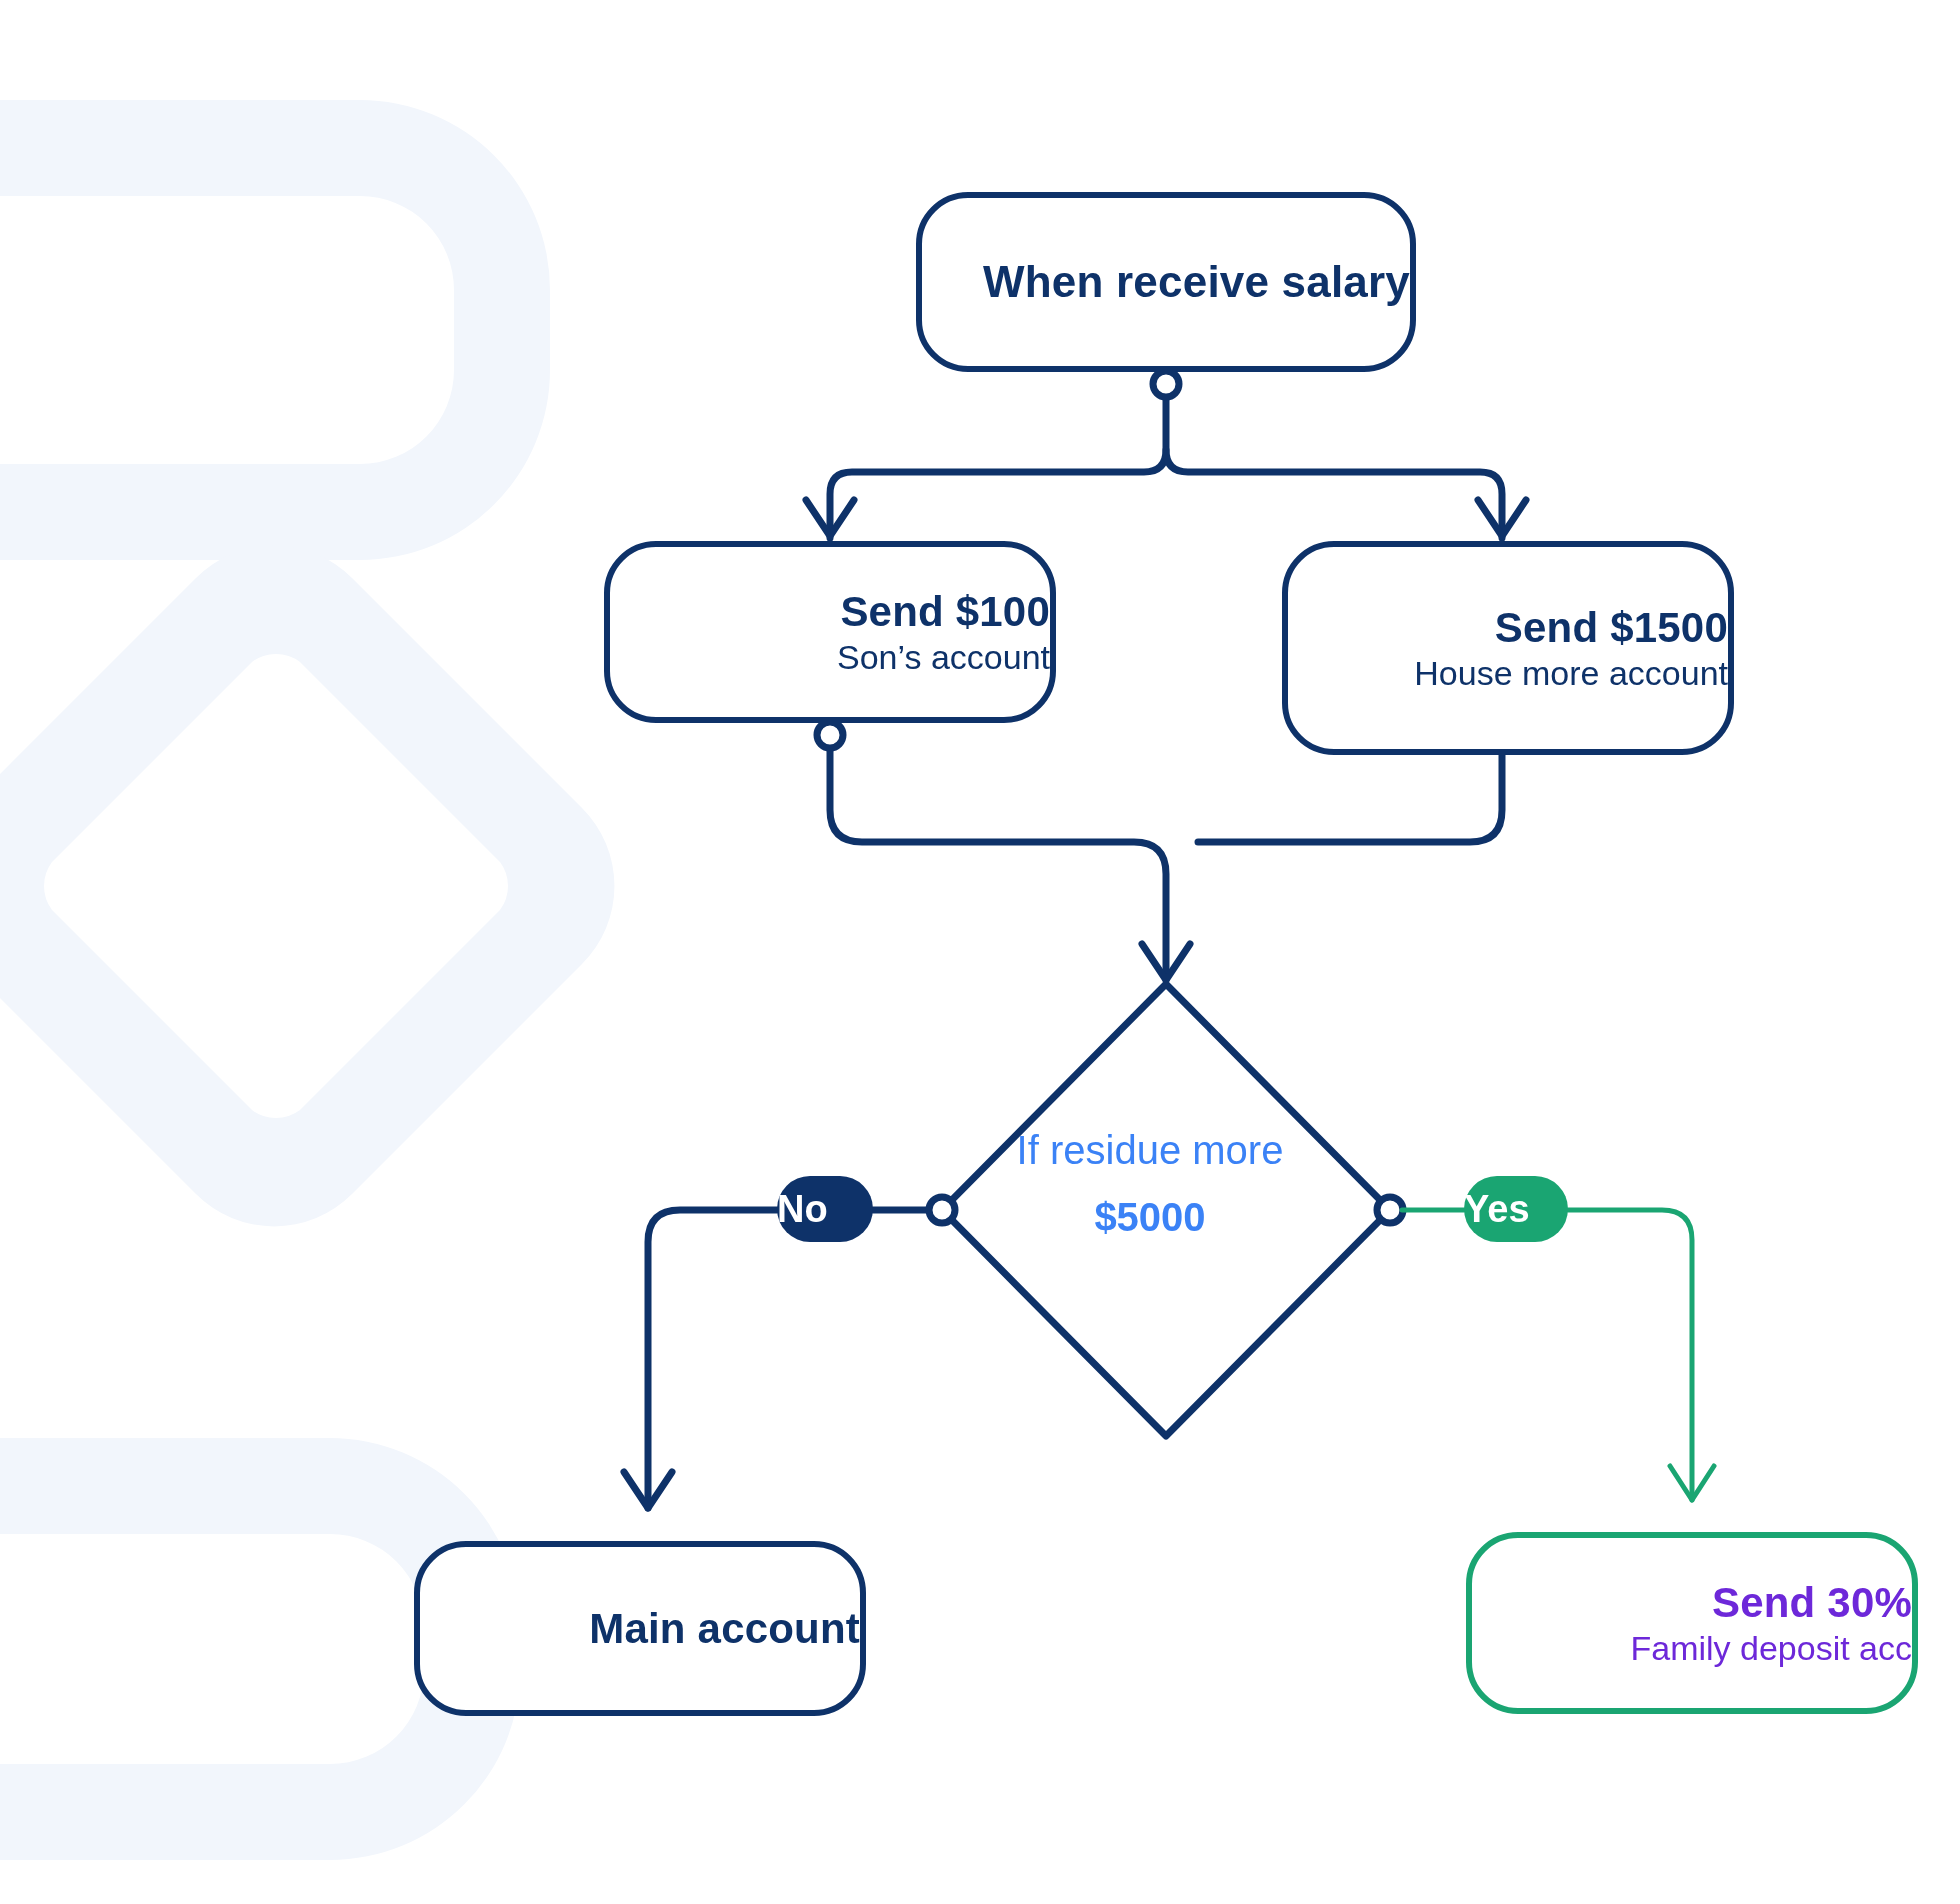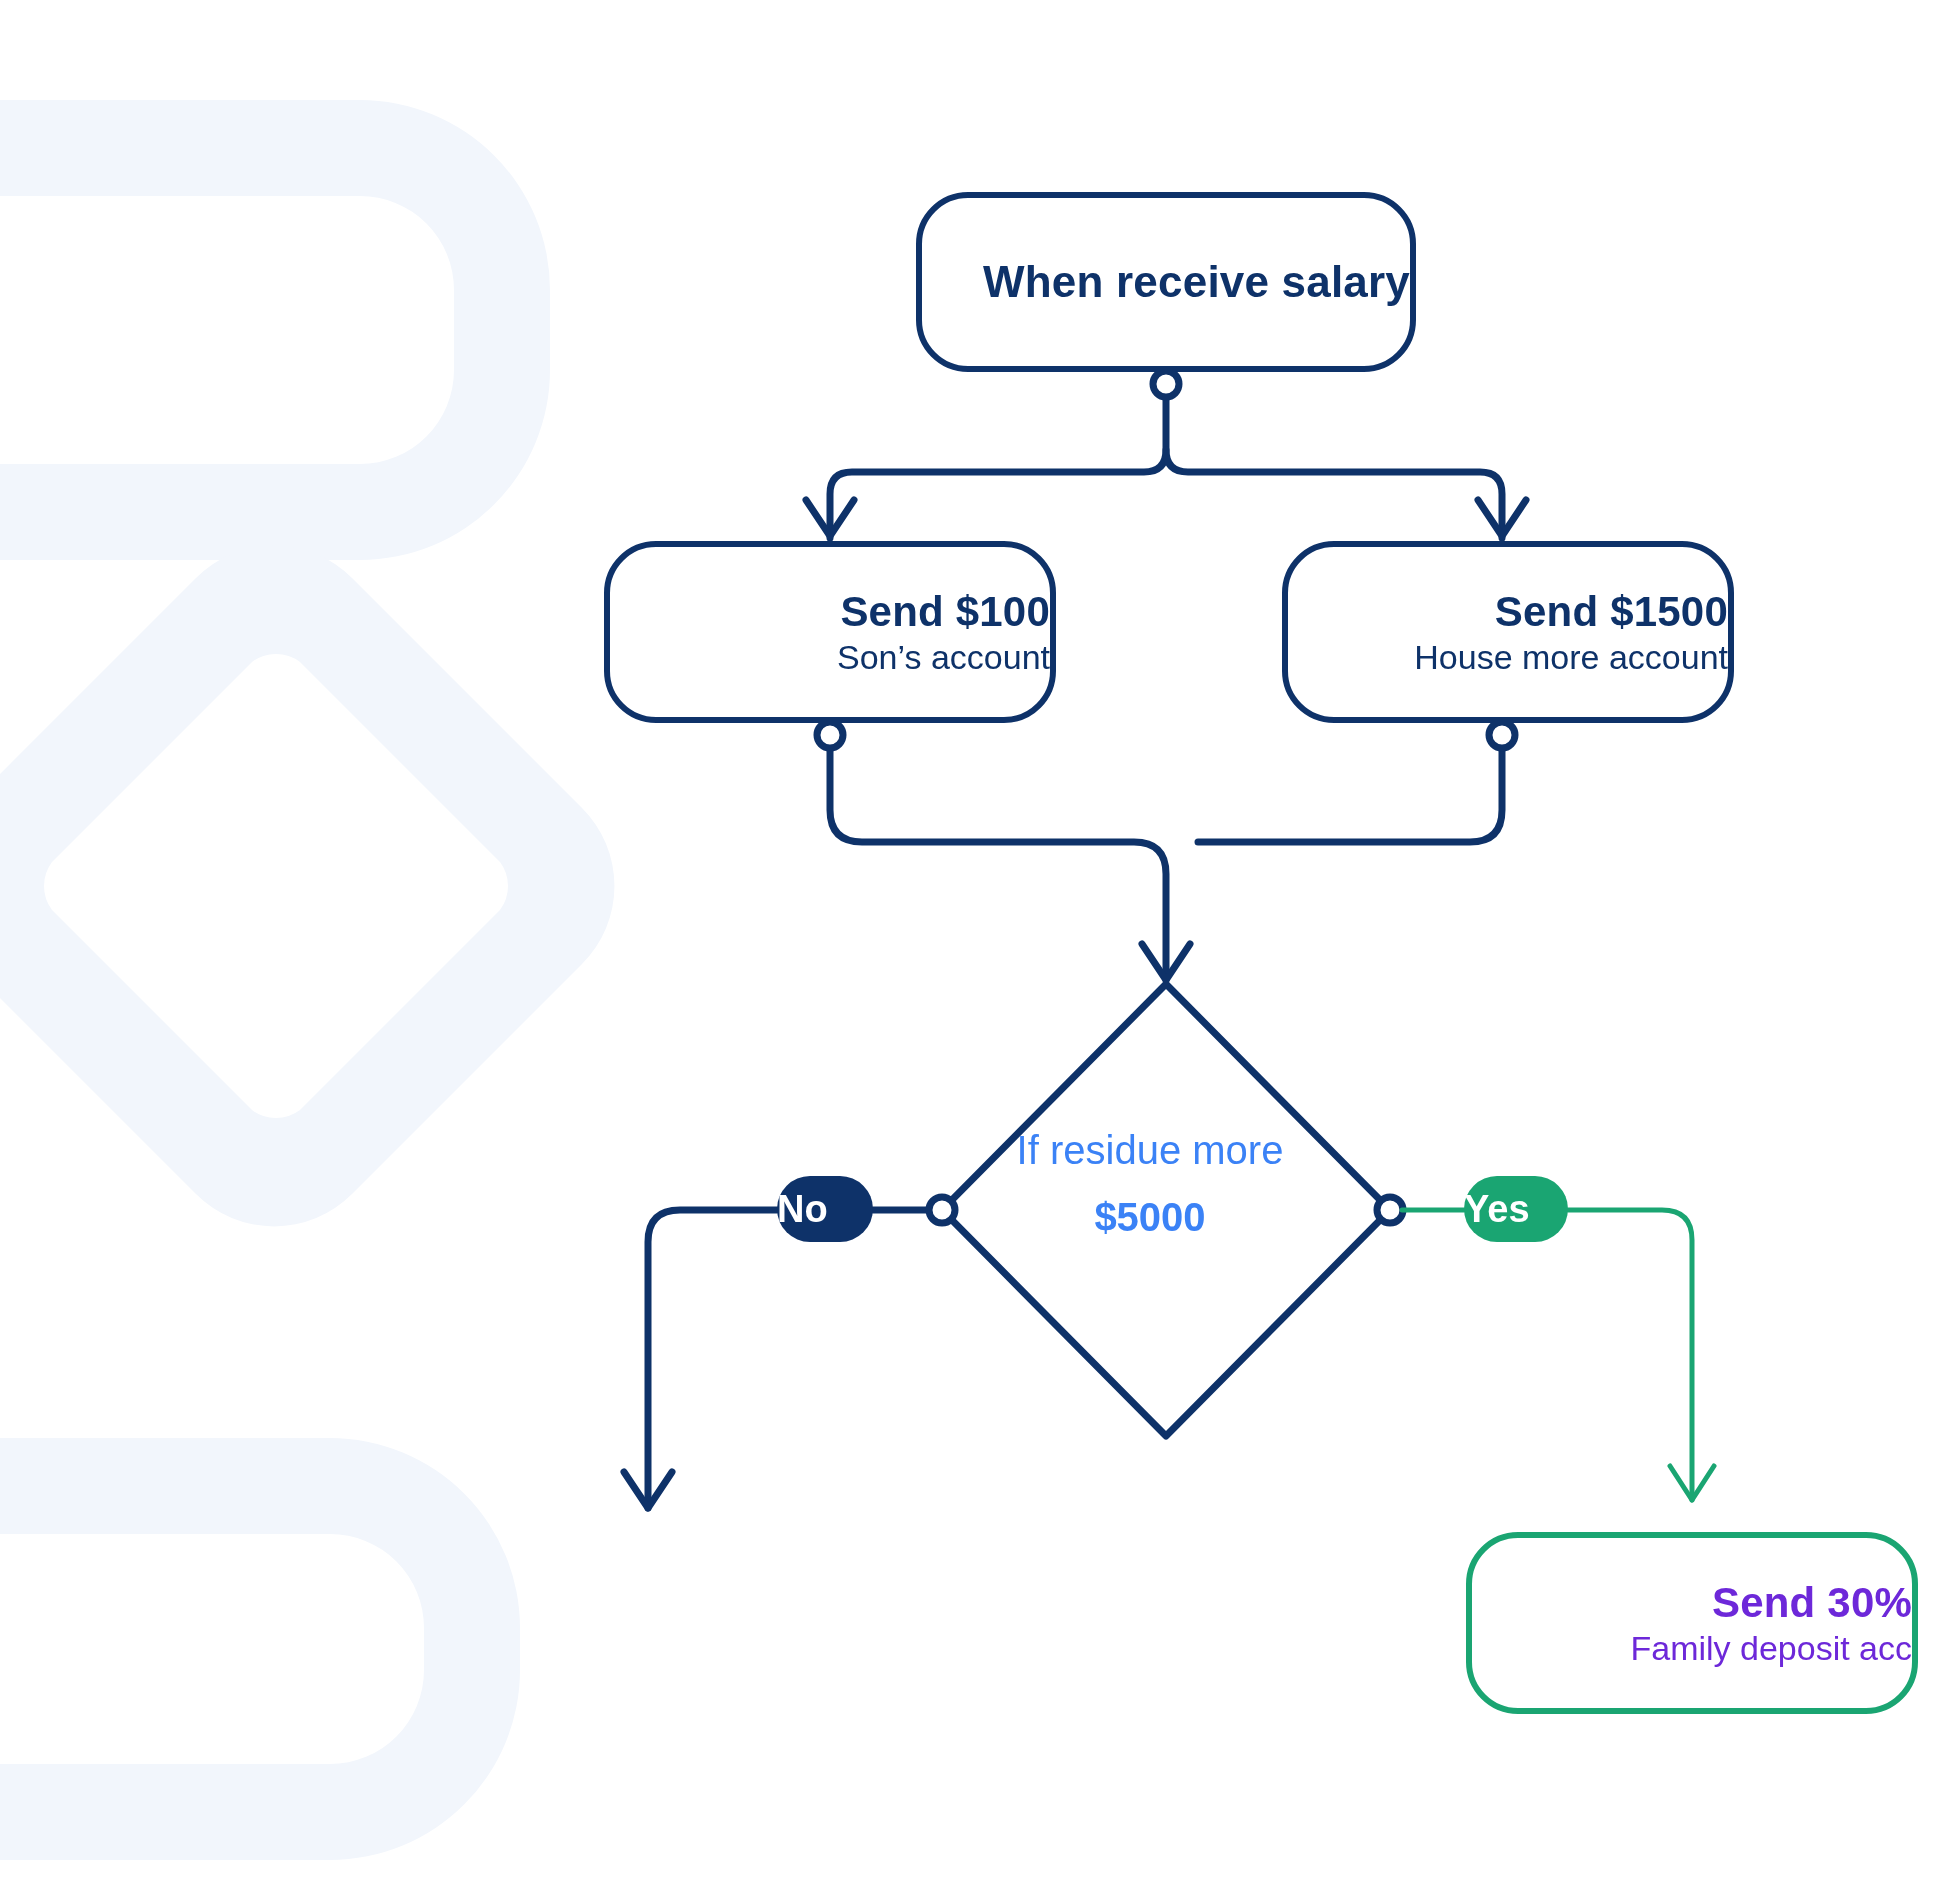--- a/index.html
+++ b/index.html
@@ -68,21 +68,21 @@
   #node-start {
     left: 916px;  top: 192px;  width: 500px; height: 180px;
   }
   #node-start .title-plain { font-size: 44px; font-weight: 600; }
 
   
   #node-send-100 {
     left: 604px;  top: 541px;  width: 452px; height: 182px;
   }
   #node-send-1500 {
-    left: 1282px; top: 541px;  width: 452px; height: 182px;
+    left: 1282px; top: 541px;  width: 452px; height: 214px;
   }
 
   
   #node-main-account {
     left: 414px;  top: 1541px; width: 452px; height: 175px;
   }
   #node-send-30 {
     left: 1466px; top: 1532px; width: 452px; height: 182px;
   }
 
@@ -203,19 +203,22 @@
   </div>
 
   <div class="badge" id="badge-no">
     <span>No</span>
   </div>
 
   <div class="badge" id="badge-yes">
     <span>Yes</span>
   </div>
 
+  <div class="node navy" id="node-main-account">
+    <span class="title-reg">Main account</span>
+  </div>
 
   <div class="node green" id="node-send-30">
     <span class="title-reg">Send 30%</span>
     <span class="subtitle">Family deposit acc</span>
   </div>
 
 </div>
 
 </body></html>

